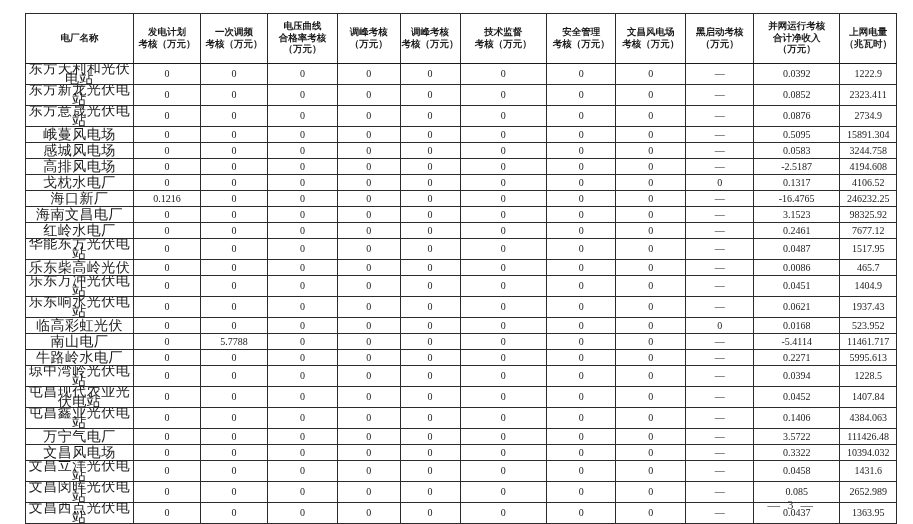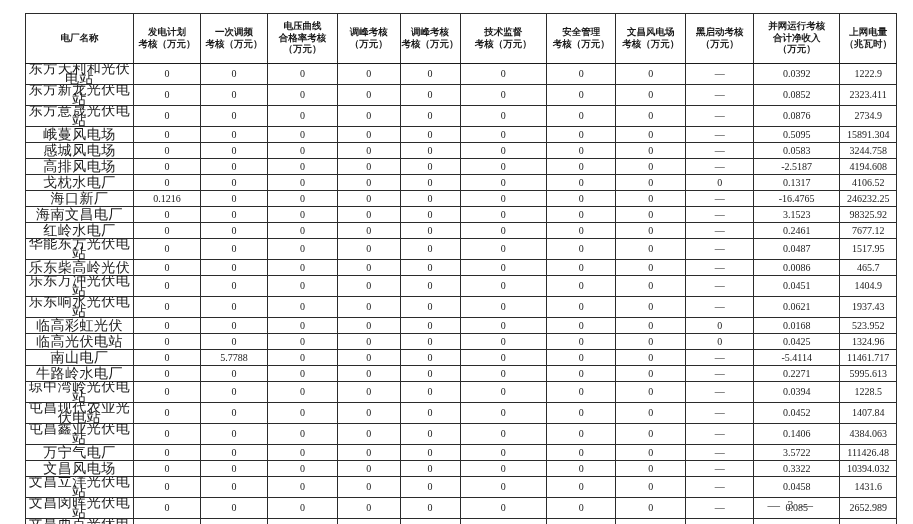--- a/index.html
+++ b/index.html
@@ -285,34 +285,20 @@
         <td>0</td>
         <td>0</td>
         <td>0</td>
         <td>0</td>
         <td>0</td>
         <td>0</td>
         <td>0.0168</td>
         <td>523.952</td>
       </tr>
       <tr>
-        <td class="name-cell">临高光伏电站</td>
-        <td>0</td>
-        <td>0</td>
-        <td>0</td>
-        <td>0</td>
-        <td>0</td>
-        <td>0</td>
-        <td>0</td>
-        <td>0</td>
-        <td>0</td>
-        <td>0.0425</td>
-        <td>1324.96</td>
-      </tr>
-      <tr>
         <td class="name-cell">南山电厂</td>
         <td>0</td>
         <td>5.7788</td>
         <td>0</td>
         <td>0</td>
         <td>0</td>
         <td>0</td>
         <td>0</td>
         <td>0</td>
         <td>—</td>

